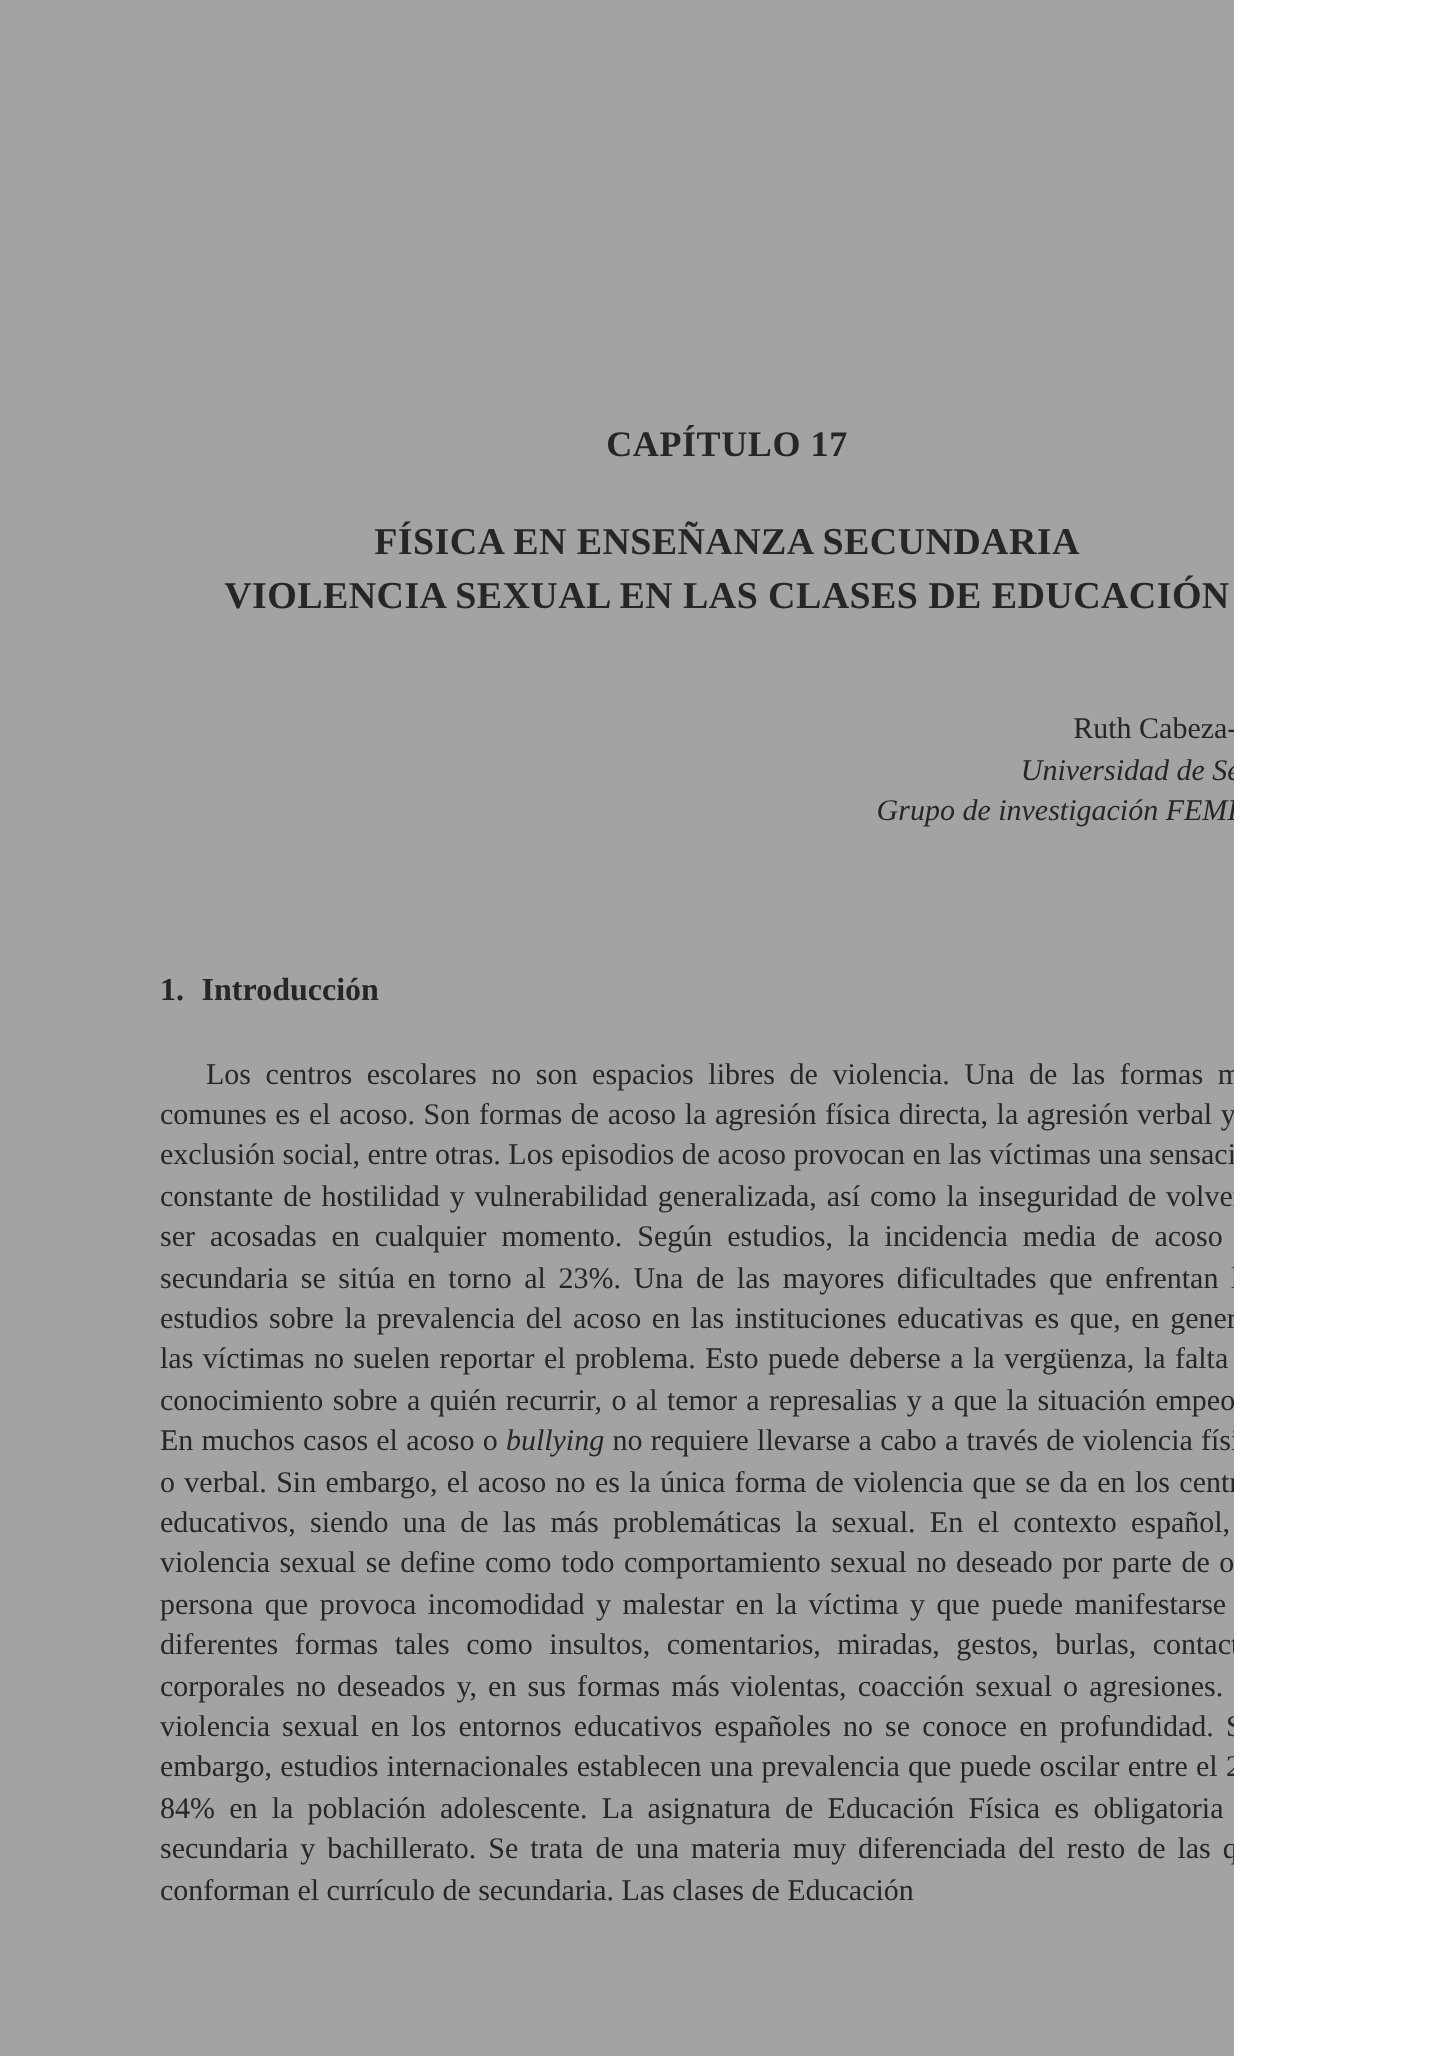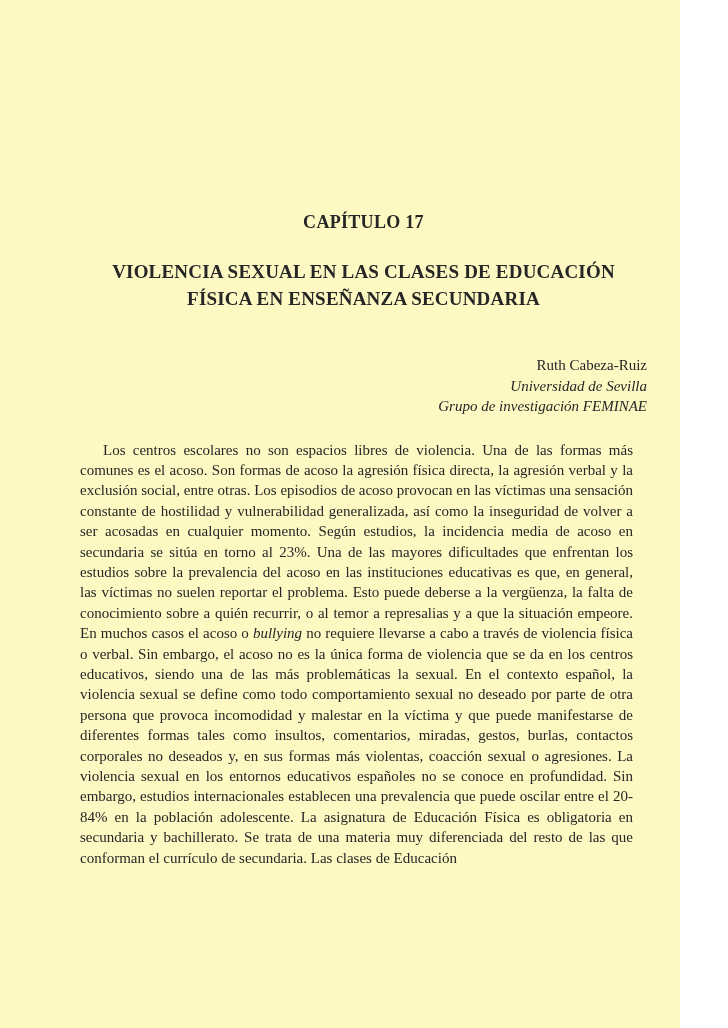--- a/index.html
+++ b/index.html
@@ -7,23 +7,23 @@
     padding: 0;
   }
   body {
     width: 728px;
     height: 1028px;
     background: #ffffff;
     font-family: "Liberation Serif", serif;
   }
   .page {
     position: relative;
-    width: 680px;
+    width: 617px;
     height: 1028px;
-    background: #fef9c3;
+    background: #a3a3a3;
     overflow: hidden;
     box-sizing: border-box;
   }
   .content {
     position: absolute;
     left: 80px;
     top: 0;
     width: 567px;
   }
   .chapter-label {
@@ -71,27 +71,30 @@
 </style>
 </head>
 <body style="color: rgb(38, 38, 38); background: rgb(255, 255, 255);">
 
 <div class="page">
   <div class="content">
 
     <div class="chapter-label">CAPÍTULO 17</div>
 
     <h1 class="title">
+      <div>FÍSICA EN ENSEÑANZA SECUNDARIA</div>
       <div>VIOLENCIA SEXUAL EN LAS CLASES DE EDUCACIÓN</div>
-      <div>FÍSICA EN ENSEÑANZA SECUNDARIA</div>
     </h1>
 
     <div class="byline">
       <div>Ruth Cabeza-Ruiz</div>
       <div class="italic">Universidad de Sevilla</div>
       <div class="italic">Grupo de investigación FEMINAE</div>
     </div>
 
+    <h2 class="section-heading">
+      <span class="num">1.</span><span>Introducción</span>
+    </h2>
 
     <p class="body-par"><span>Los centros escolares no son espacios libres de violencia. Una de las formas más comunes es el acoso. Son formas de acoso la agresión física directa, la agresión verbal y la exclusión social, entre otras. Los episodios de acoso provocan en las víctimas una sensación constante de hostilidad y vulnerabilidad generalizada, así como la inseguridad de volver a ser acosadas en cualquier momento. Según estudios, la incidencia media de acoso en secundaria se sitúa en torno al 23%. Una de las mayores dificultades que enfrentan los estudios sobre la prevalencia del acoso en las instituciones educativas es que, en general, las víctimas no suelen reportar el problema. Esto puede deberse a la vergüenza, la falta de conocimiento sobre a quién recurrir, o al temor a represalias y a que la situación empeore. En muchos casos el acoso o </span><em>bullying</em><span> no requiere llevarse a cabo a través de violencia física o verbal. Sin embargo, el acoso no es la única forma de violencia que se da en los centros educativos, siendo una de las más problemáticas la sexual. En el contexto español, la violencia sexual se define como todo comportamiento sexual no deseado por parte de otra persona que provoca incomodidad y malestar en la víctima y que puede manifestarse de diferentes formas tales como insultos, comentarios, miradas, gestos, burlas, contactos corporales no deseados y, en sus formas más violentas, coacción sexual o agresiones. La violencia sexual en los entornos educativos españoles no se conoce en profundidad. Sin embargo, estudios internacionales establecen una prevalencia que puede oscilar entre el 20-84% en la población adolescente. La asignatura de Educación Física es obligatoria en secundaria y bachillerato. Se trata de una materia muy diferenciada del resto de las que conforman el currículo de secundaria. Las clases de Educación</span></p>
 
   </div>
 </div>
 
 </body></html>

